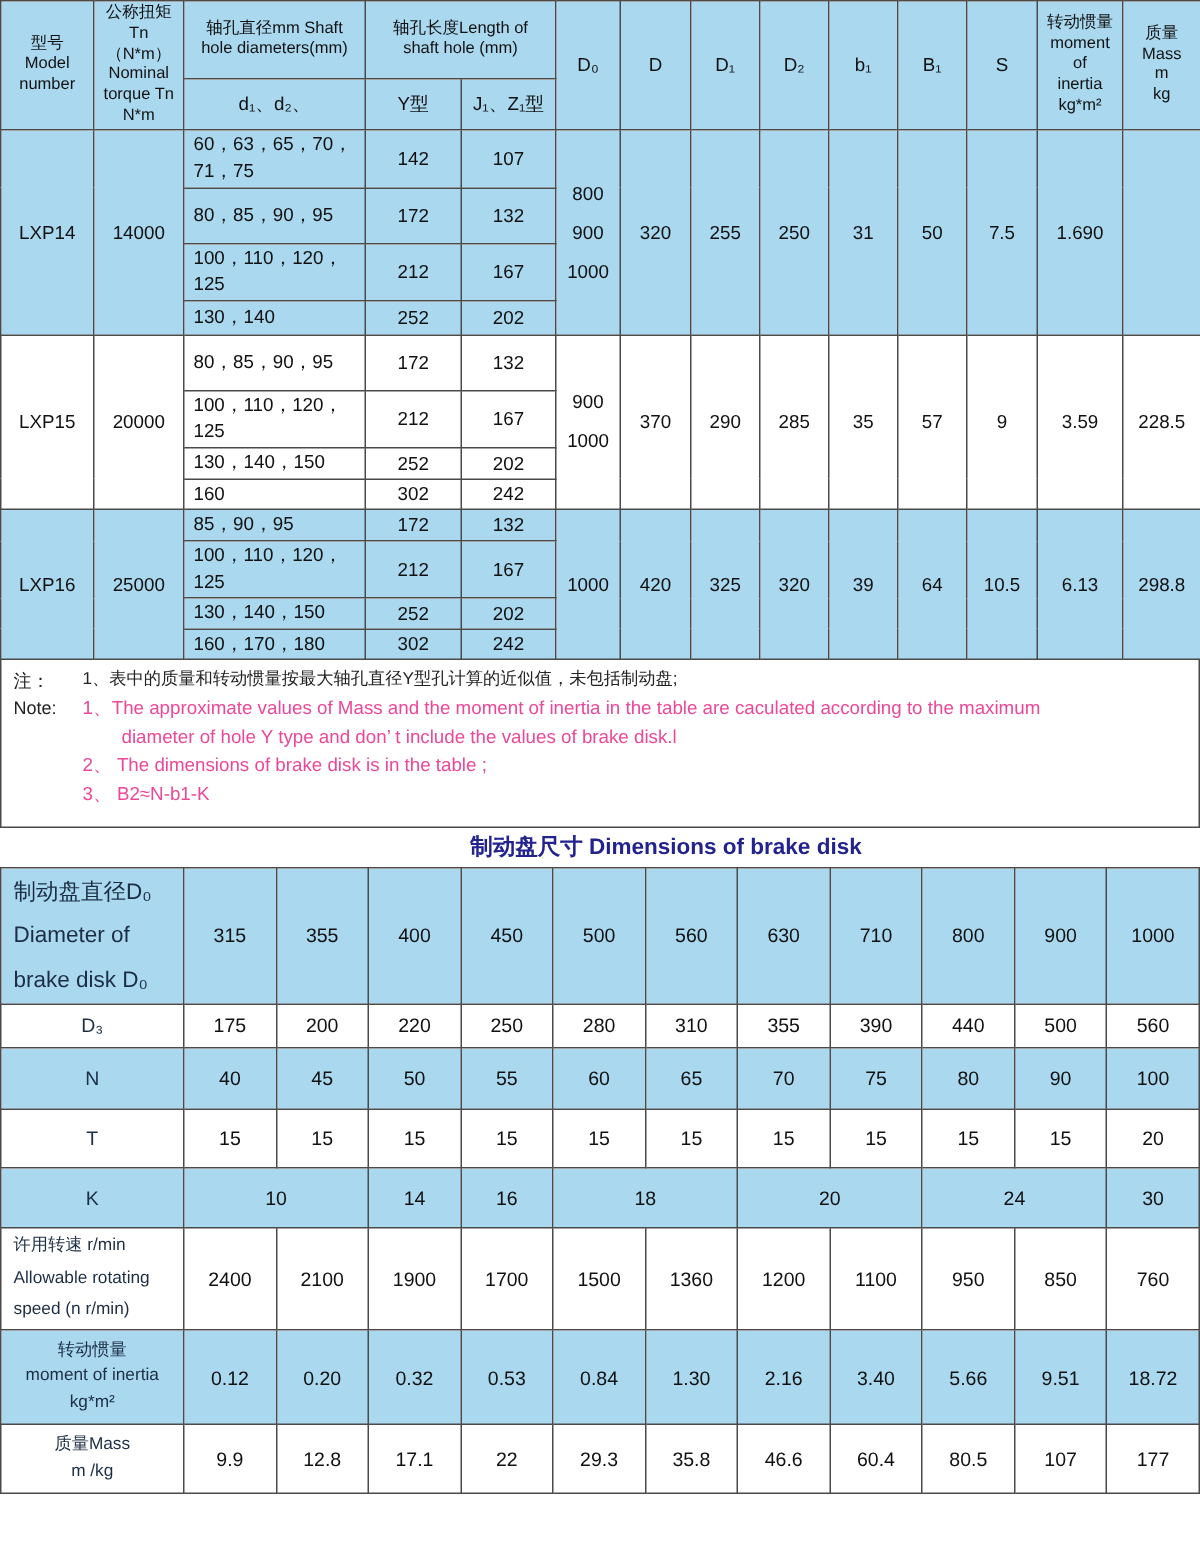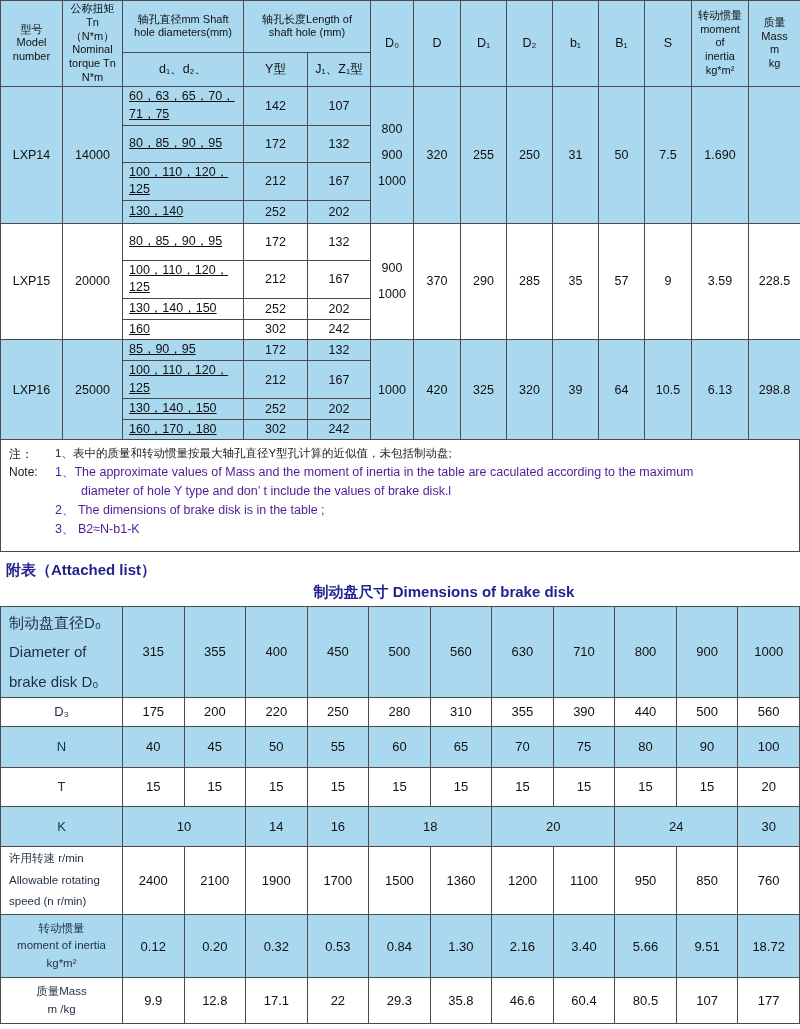--- a/index.html
+++ b/index.html
@@ -17,32 +17,32 @@
     text-align: center; vertical-align: middle;
     font-size: 12.5px; padding: 1px 2px; overflow: hidden;
     color: #111;
   }
   tr.blue > td { background: #a9d8ef; }
   tr.white > td { background: #ffffff; }
 
   .pre { white-space: pre-line; }
   .hdr { font-size: 11px; line-height: 1.25; }
   .hdr-big { font-size: 12.5px; }
-  .bores { text-align: left; padding-left: 6px; line-height: 1.4; text-decoration: underline; }
+  .bores { text-align: left; padding-left: 6px; line-height: 1.4; }
   .d0cell { line-height: 26px; }
 
   .notes {
     border: 1px solid #4a4a4a; border-top: none;
     width: 800px; height: 112px; padding: 5px 4px 0 8px;
     background: #fff;
   }
   .nrow { display: flex; align-items: flex-start; }
   .nlabel { width: 46px; flex: none; font-size: 12px; line-height: 18px; color: #222; }
   .ntext-zh { font-size: 11.5px; line-height: 17px; color: #222; }
-  .ntext-en { font-size: 12.5px; line-height: 19px; color: #4c1d95; }
+  .ntext-en { font-size: 12.5px; line-height: 19px; color: #ec4899; }
   .hang { display: block; white-space: pre-line; padding-left: 26px; text-indent: -26px; }
 
   .attached-label {
     margin: 9px 0 0 6px;
     font-size: 15px; font-weight: bold; color: #23238f;
   }
   .brake-title {
     text-align: center; padding-left: 88px;
     margin: 3px 0 4px 0;
     font-size: 15px; font-weight: bold; color: #23238f;
@@ -227,21 +227,20 @@
     <div class="nrow">
       <span class="nlabel"></span>
       <span class="ntext-en">2、 The dimensions of brake disk is in the table ;</span>
     </div>
     <div class="nrow">
       <span class="nlabel"></span>
       <span class="ntext-en">3、 B2≈N-b1-K</span>
     </div>
   </div>
 
-  <div class="attached-label">附表（Attached list）</div>
   <div class="brake-title">制动盘尺寸 Dimensions of brake disk</div>
 
   <table class="brake">
     <colgroup>
         <col style="width:122px">
       </colgroup>
     <tbody>
       <tr class="blue" style="height:77px">
         <td class="lbl left pre diam-lbl">制动盘直径D₀
 Diameter of

